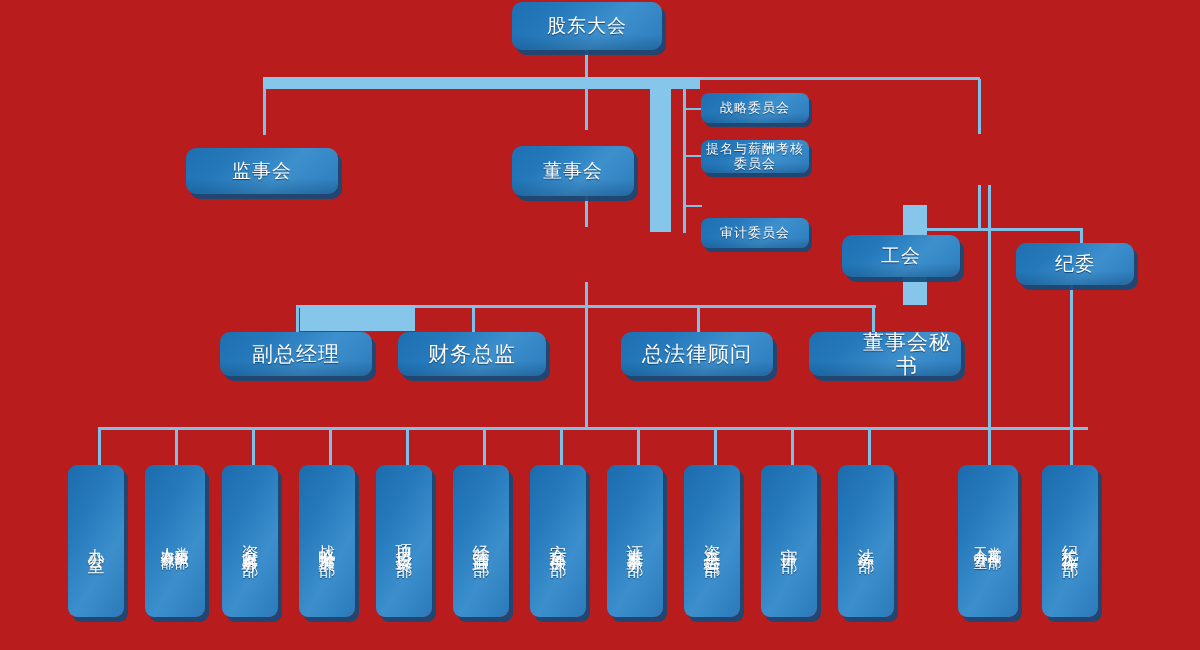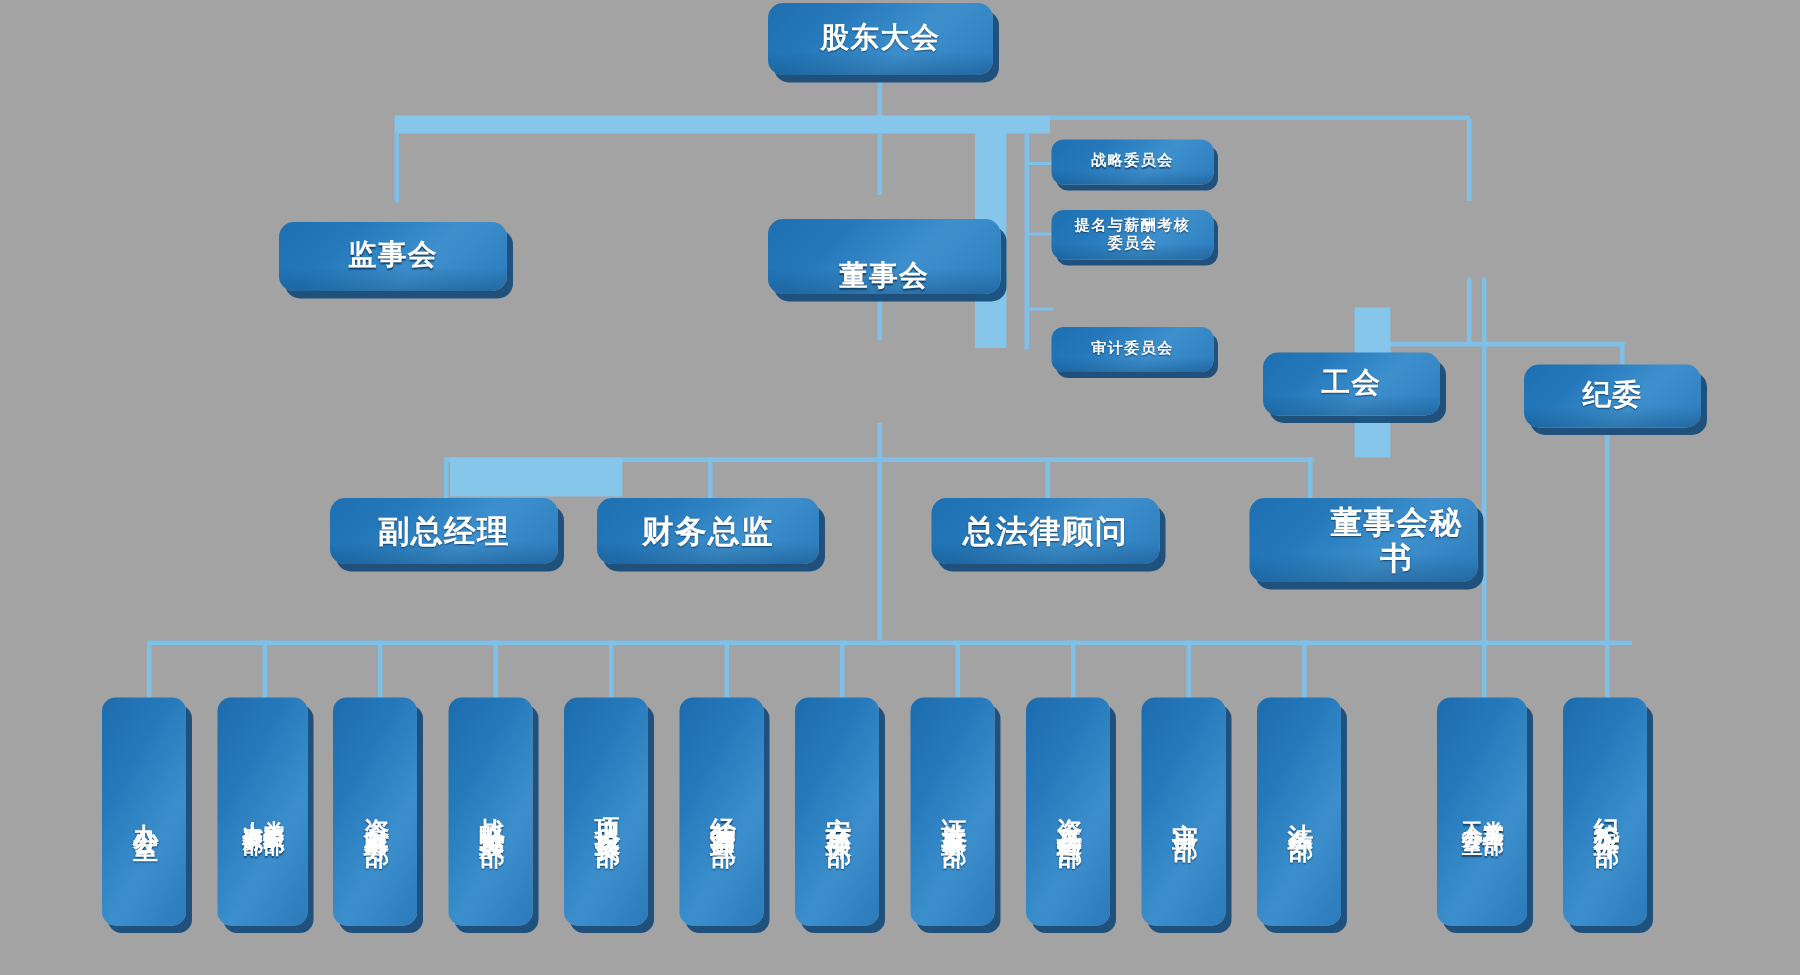--- a/index.html
+++ b/index.html
@@ -7,23 +7,22 @@
     padding: 0;
     background: #ffffff;
   }
   body {
     font-family: "DejaVu Sans", "Liberation Sans", sans-serif;
   }
   #chart-root {
     position: relative;
     width: 1200px;
     height: 650px;
-    background: #a3a3a3;
+    background: #b91c1c;
     overflow: hidden;
-    font-weight: bold;
   }
 
   
   .line {
     position: absolute;
     background: #7EC0E8;
   }
   .band {
     position: absolute;
     background: #85C6EA;
@@ -57,21 +56,21 @@
     z-index: 2;
     text-align: center;
     line-height: 1.15;
     white-space: pre-line;
   }
 
   
   .lvl-top    { font-size: 19px; }
   .lvl-main   { font-size: 19px; margin-top: 15px; }
   .lvl-exec   { font-size: 21px; }
-  .lvl-cmte   { font-size: 10px; border-radius: 8px; box-shadow: 3px 4px 0 0 rgba(20,74,120,0.92); }
+  .lvl-cmte   { font-size: 13px; border-radius: 8px; box-shadow: 3px 4px 0 0 rgba(20,74,120,0.92); }
 
   
   .dept {
     position: absolute;
     box-sizing: border-box;
     border-radius: 9px;
     background: linear-gradient(120deg, #1C6CAD 0%, #2579BB 30%, #3C8FCC 65%, #2B7ABB 100%);
     box-shadow: 4px 5px 0 0 rgba(20, 74, 120, 0.92);
     color: #ffffff;
     text-shadow: 0 1px 1px rgba(10, 45, 78, 0.75);
@@ -163,21 +162,21 @@
   <div class="line" style="left:868px; top:427px; width:3px; height:40px;"></div>
 
   <div class="node lvl-top" style="left:512px; top:2px; width:150px; height:48px;">
     <span class="label">股东大会</span>
   </div>
 
   <div class="node lvl-main" style="left:186px; top:133px; width:152px; height:46px;">
     <span class="label">监事会</span>
   </div>
 
-  <div class="node lvl-main" style="left:512px; top:131px; width:155px; height:50px;align-items:flex-end;">
+  <div class="node lvl-main" style="left:512px; top:131px; width:122px; height:50px;">
     <span class="label">董事会</span>
   </div>
 
 
   <div class="node lvl-cmte" style="left:701px; top:93px; width:108px; height:30px;">
     <span class="label">战略委员会</span>
   </div>
   <div class="node lvl-cmte" style="left:701px; top:140px; width:108px; height:33px;">
     <span class="label">提名与薪酬考核
 委员会</span>
@@ -197,21 +196,21 @@
 
   <div class="node lvl-exec" style="left:220px; top:332px; width:152px; height:44px;">
     <span class="label">副总经理</span>
   </div>
   <div class="node lvl-exec" style="left:398px; top:332px; width:148px; height:44px;">
     <span class="label">财务总监</span>
   </div>
   <div class="node lvl-exec" style="left:621px; top:332px; width:152px; height:44px;">
     <span class="label">总法律顾问</span>
   </div>
-  <div class="node lvl-exec" style="left:833px; top:332px; width:152px; height:56px;padding-left:44px;">
+  <div class="node lvl-exec" style="left:809px; top:332px; width:152px; height:44px;padding-left:44px;">
     <span class="label">董事会秘书</span>
   </div>
 
   <div class="dept" style="left:68px;  top:465px; width:56px; height:152px;">
     <span class="vlabel">办公室</span>
   </div>
 
   <div class="dept two-col" style="left:145px; top:465px; width:60px; height:152px;">
     <span class="vstack">
       <span class="vlabel">党委组织部</span>

